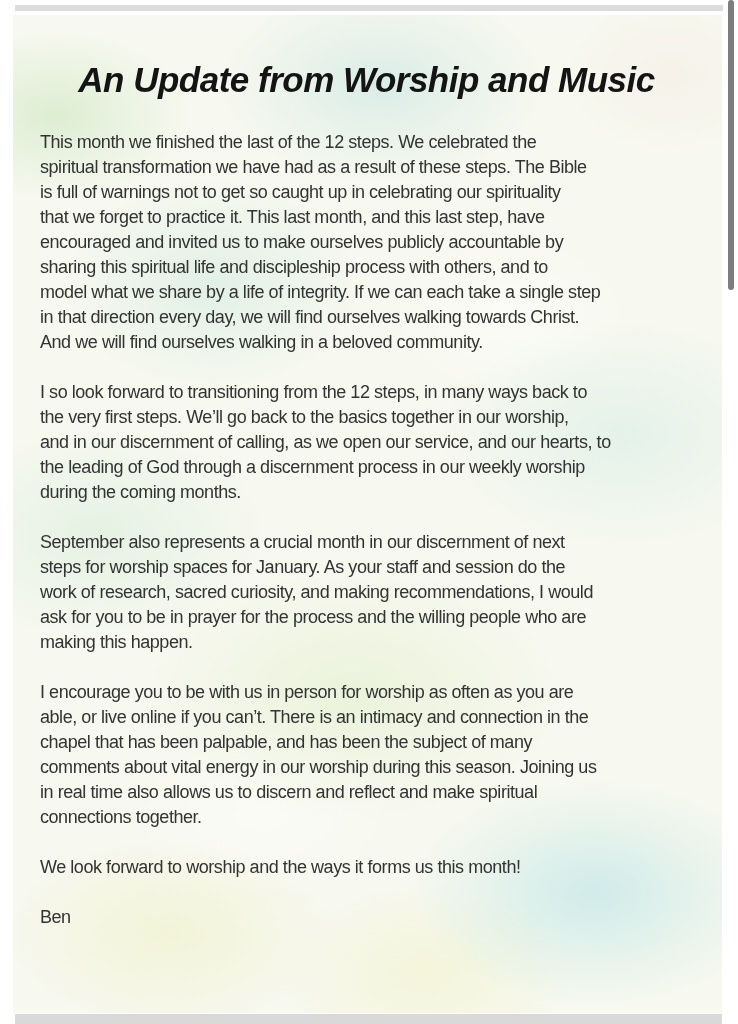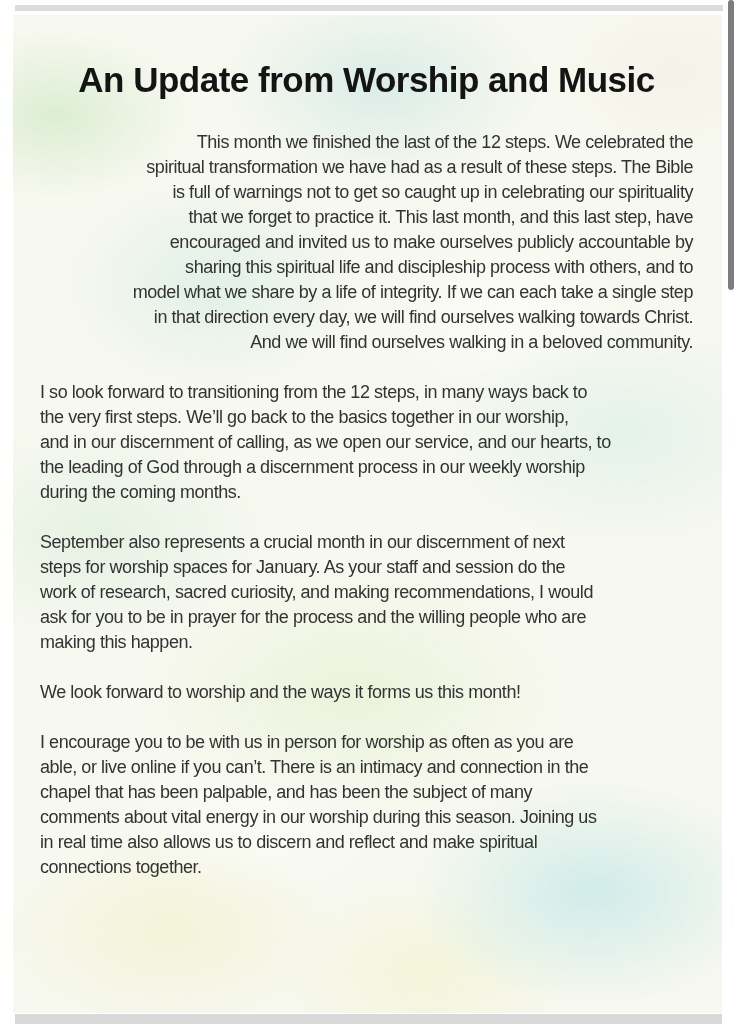--- a/index.html
+++ b/index.html
@@ -53,39 +53,40 @@
   }
 
   .page-title {
     margin: 45px 0 0 0;
     font-size: 35px;
     font-weight: bold;
     letter-spacing: -0.5px;
     line-height: 1.15;
     text-align: center;
     color: var(--title-text);
+    font-style: italic;
   }
 
   .section-heading {
     margin-top: 21px;
     font-size: 19px;
     letter-spacing: -0.2px;
     line-height: 25px;
     color: #2f2f2f;
   }
 
   .body-paragraph {
     margin: 25px 0 0 0;
     font-size: 18px;
     letter-spacing: -0.45px;
     line-height: 25px;
     color: var(--body-text);
     white-space: pre-line;
   }
-  .body-paragraph.first { margin-top: 30px; text-align: right; }
+  .body-paragraph.first { margin-top: 30px; }
 
   .signature {
     margin: 25px 0 0 0;
     font-size: 18px;
     letter-spacing: -0.45px;
     line-height: 25px;
     color: var(--body-text);
   }
 
   .scrollbar-track {
@@ -139,28 +140,29 @@
 and in our discernment of calling, as we open our service, and our hearts, to
 the leading of God through a discernment process in our weekly worship
 during the coming months.</p>
 
   <p class="body-paragraph">September also represents a crucial month in our discernment of next
 steps for worship spaces for January. As your staff and session do the
 work of research, sacred curiosity, and making recommendations, I would
 ask for you to be in prayer for the process and the willing people who are
 making this happen.</p>
 
-  <p class="body-paragraph">We look forward to worship and the ways it forms us this month!</p>
-
   <p class="body-paragraph">I encourage you to be with us in person for worship as often as you are
 able, or live online if you can’t. There is an intimacy and connection in the
 chapel that has been palpable, and has been the subject of many
 comments about vital energy in our worship during this season. Joining us
 in real time also allows us to discern and reflect and make spiritual
 connections together.</p>
 
+  <p class="body-paragraph">We look forward to worship and the ways it forms us this month!</p>
+
+  <p class="signature">Ben</p>
 </div>
 
 <div class="scrollbar-track">
   <div class="scrollbar-thumb"></div>
 </div>
 
 <div class="bottom-bar"></div>
 
 </body></html>

